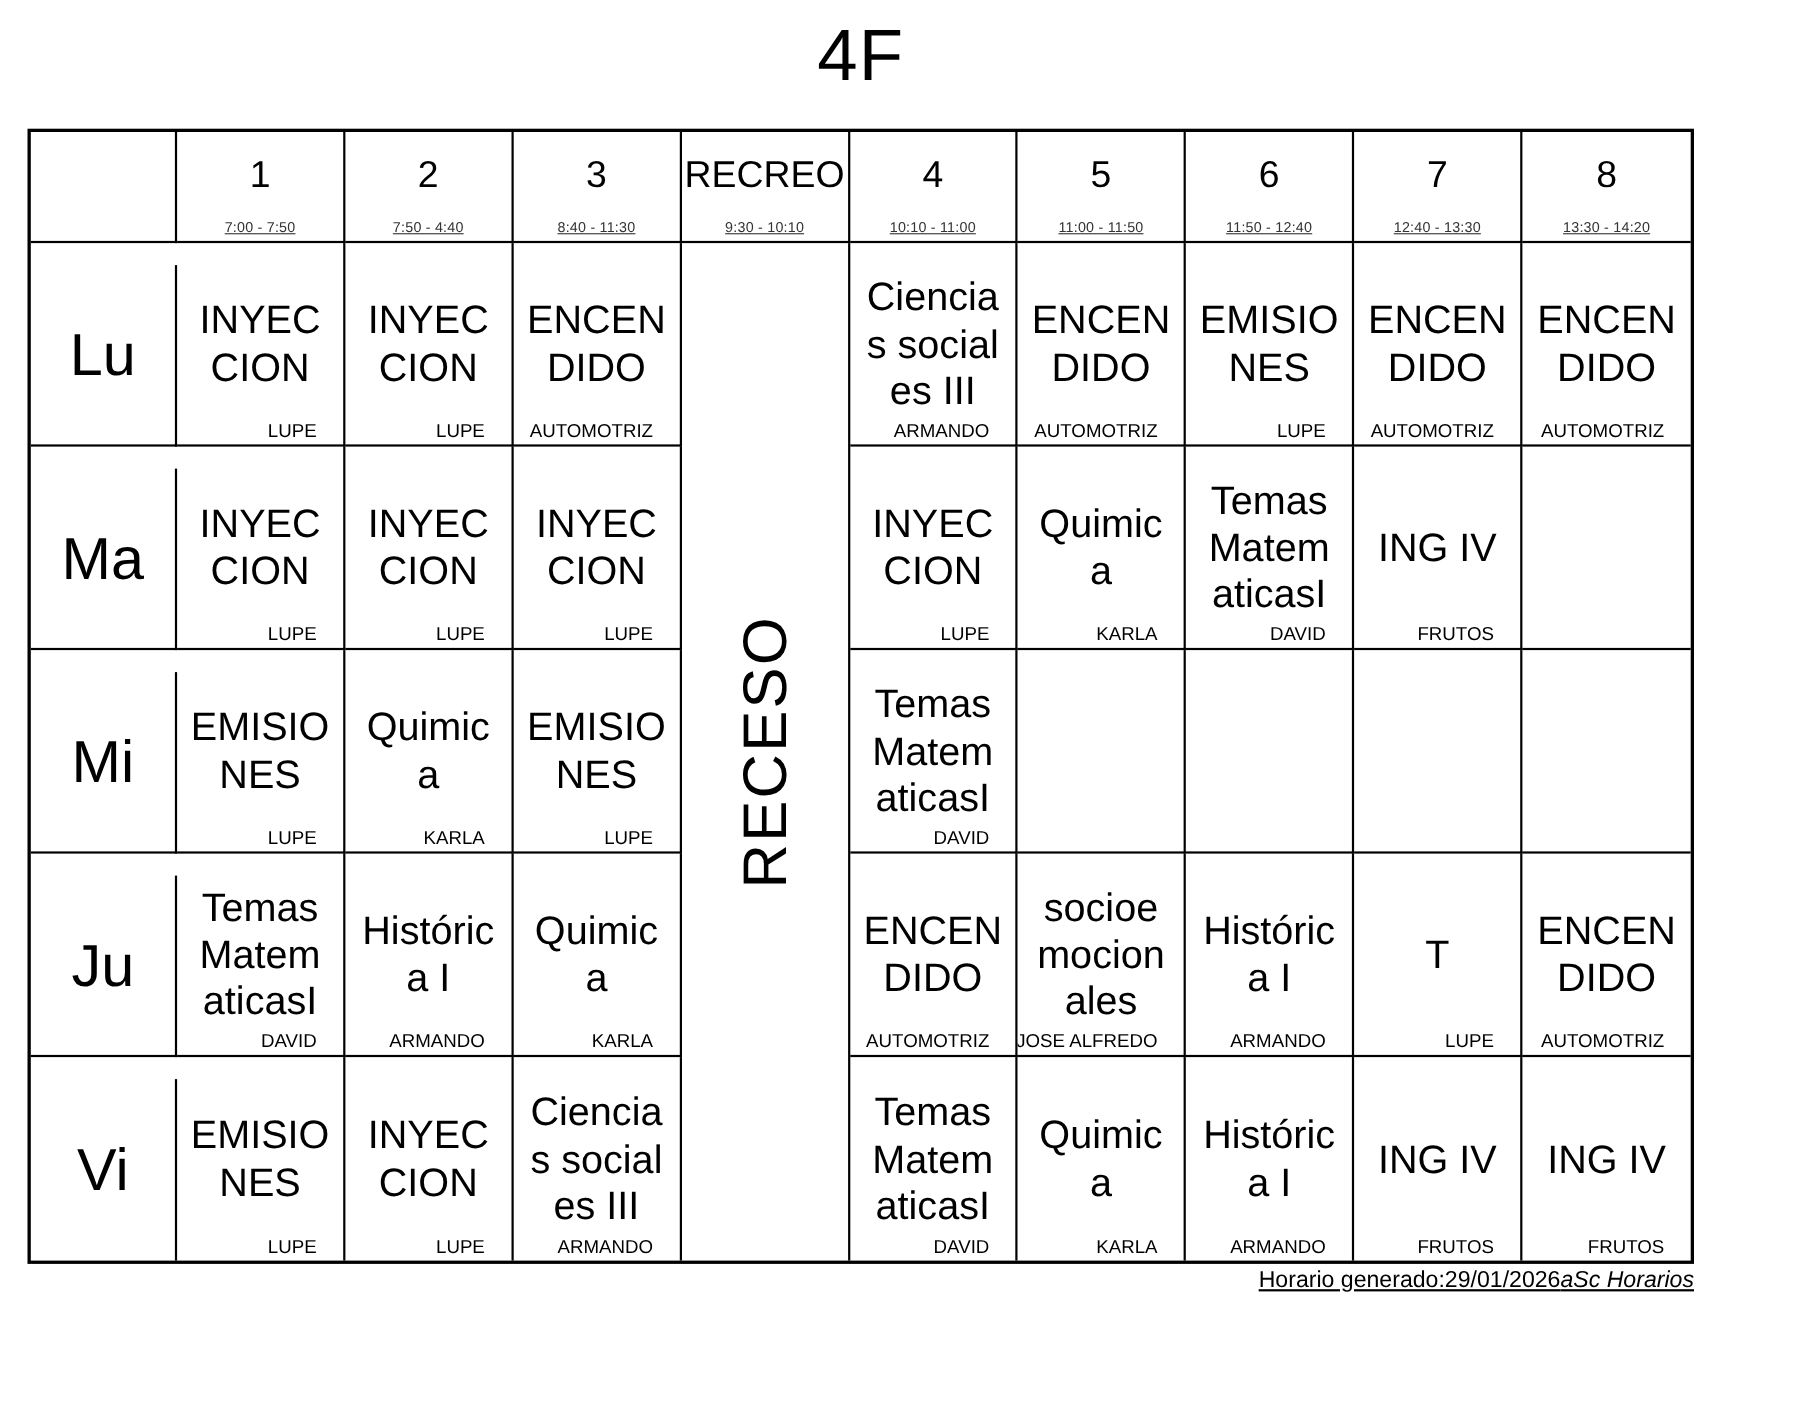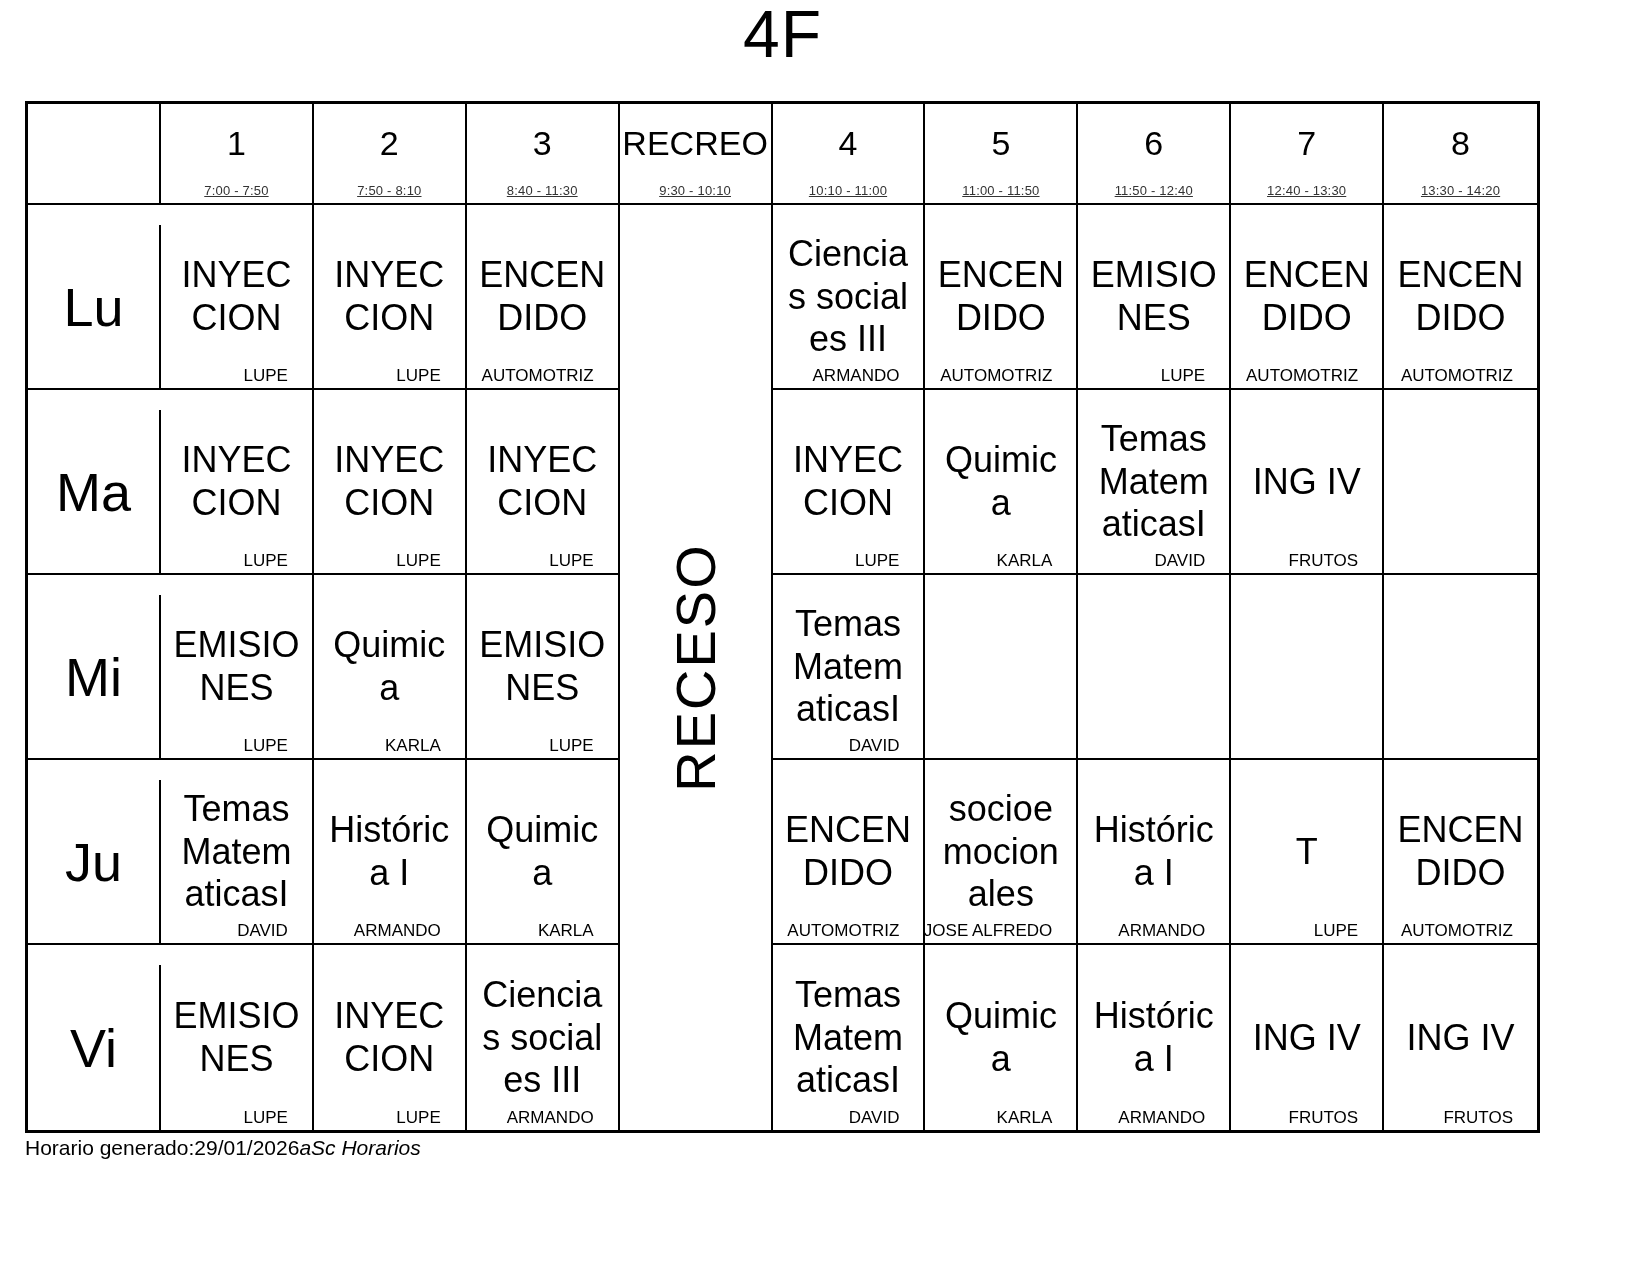--- a/index.html
+++ b/index.html
@@ -2,21 +2,21 @@
 <html><head>
 <meta charset="utf-8">
 <style>
   * { box-sizing: border-box; margin: 0; padding: 0; }
   html, body {
     width: 1650px; height: 1275px;
     background: #ffffff;
     font-family: "Liberation Sans", "DejaVu Sans", sans-serif;
     color: #000;
   }
-  .page { width: 1559px; height: 1275px; position: relative; }
+  .page { width: 1559px; height: 1275px; position: relative; padding-top: 16px; }
 
   .title {
     width: 1515px; margin: 0 auto 0 25px;
     text-align: center;
     font-size: 66px; line-height: 1.05;
     letter-spacing: 1px;
   }
 
   .timetable {
     margin: 32px 0 0 25px;
@@ -79,42 +79,43 @@
   }
   .recess-text {
     transform: rotate(-90deg);
     white-space: nowrap;
     font-size: 56px;
     letter-spacing: 2px;
   }
 
   .footer {
     width: 1515px; margin: 3px 16px 0 25px;
-    display: flex; justify-content: flex-start; align-items: flex-start;
+    display: flex; justify-content: flex-end; align-items: flex-start;
     font-size: 21px;
+    text-decoration: underline;
   }
   .footer .brand { font-style: italic; }
 </style>
 </head>
 <body>
 
 <div class="page">
 
   <div class="title">4F</div>
 
   <div class="timetable">
 
     <div class="cell head"></div>
     <div class="cell head">
       <div class="pnum">1</div>
       <div class="ptime">7:00 - 7:50</div>
     </div>
     <div class="cell head">
       <div class="pnum">2</div>
-      <div class="ptime">7:50 - 8:10</div>
+      <div class="ptime">7:50 - 4:40</div>
     </div>
     <div class="cell head">
       <div class="pnum">3</div>
       <div class="ptime">8:40 - 11:30</div>
     </div>
     <div class="cell head">
       <div class="pnum">RECREO</div>
       <div class="ptime">9:30 - 10:10</div>
     </div>
     <div class="cell head">

